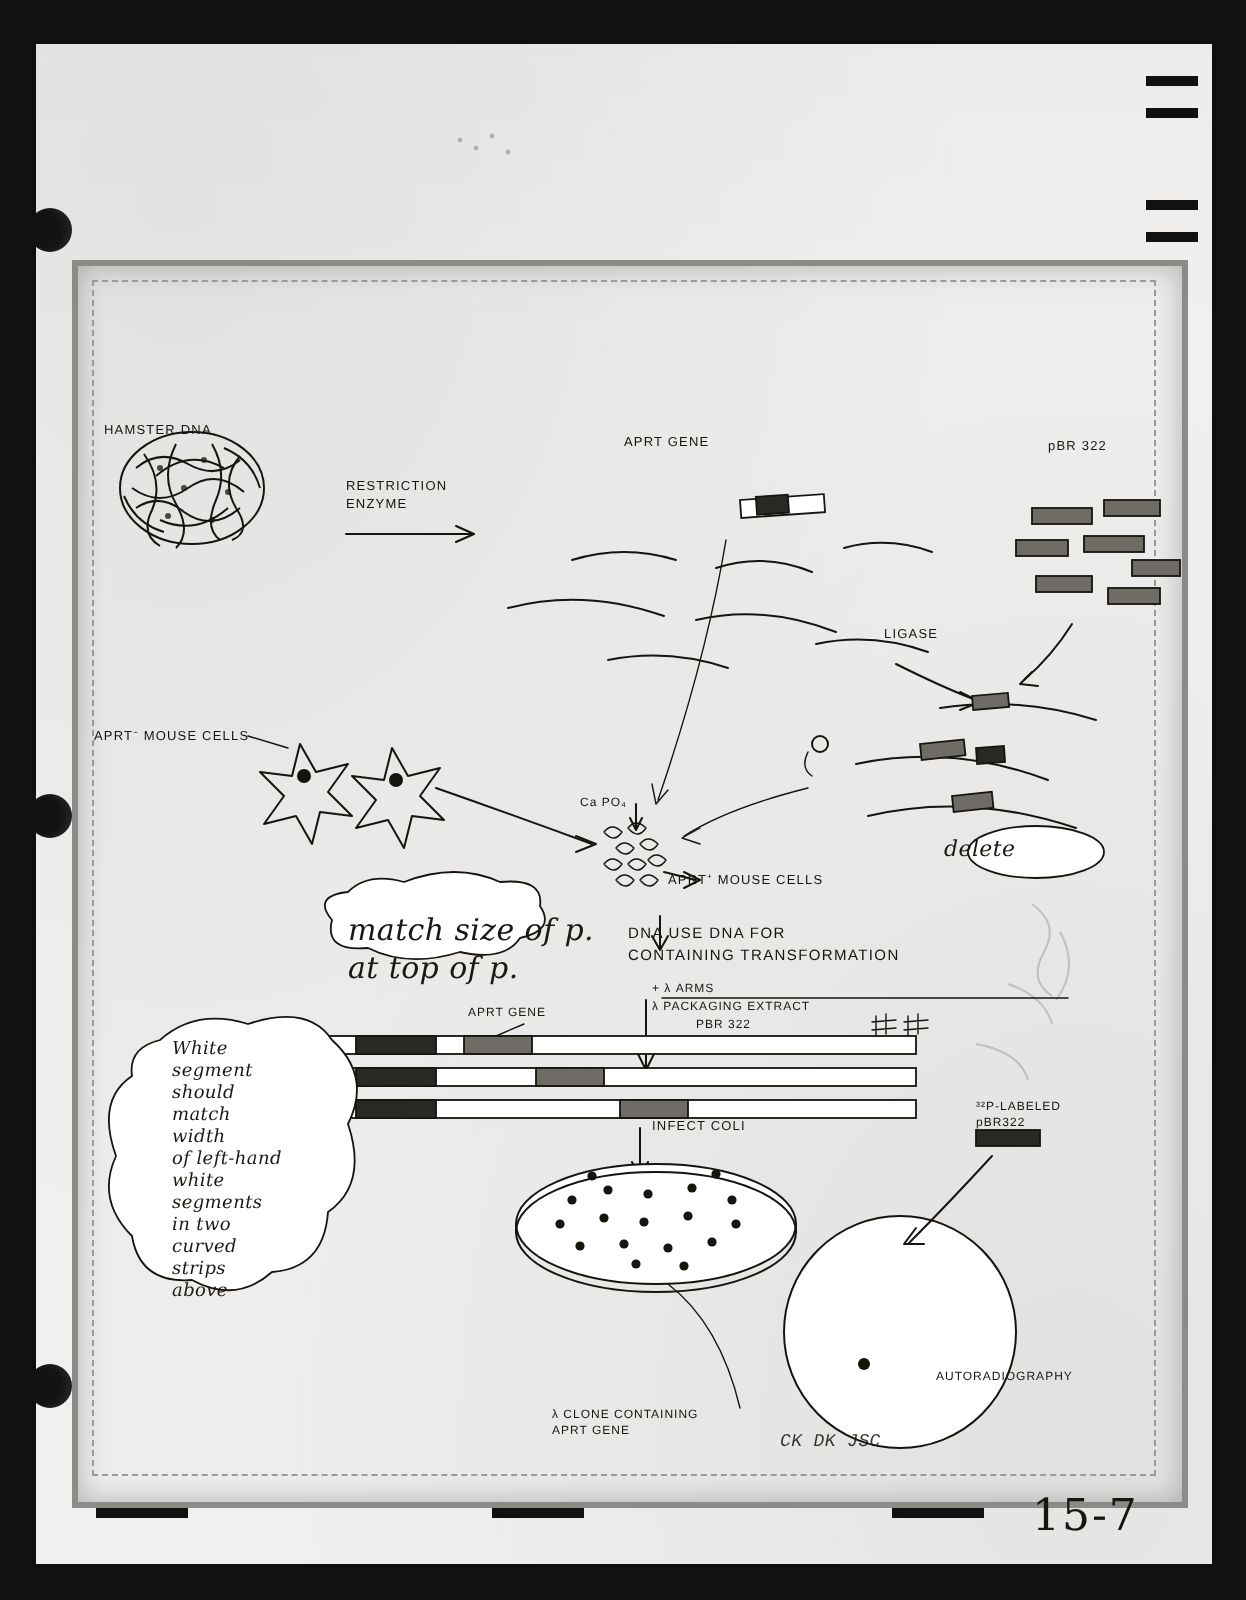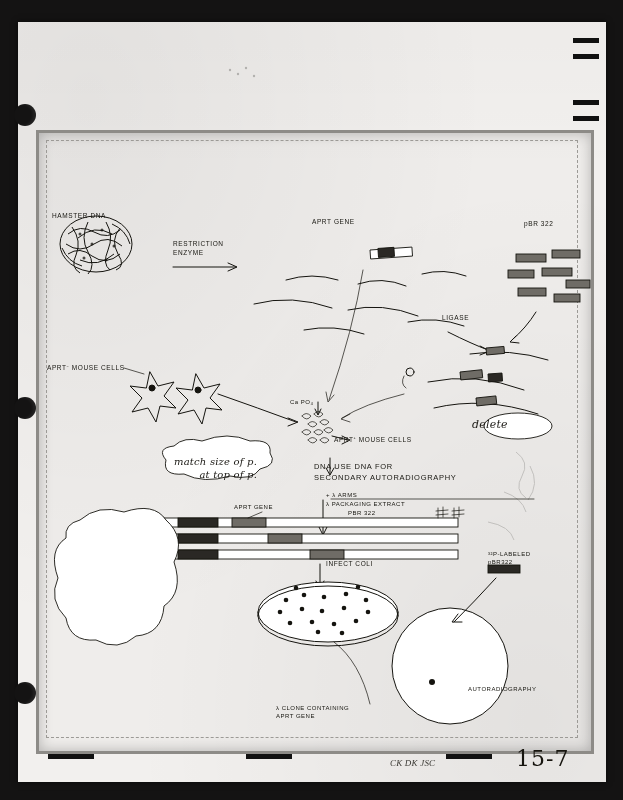--- a/index.html
+++ b/index.html
@@ -383,42 +383,54 @@
 
     <div class="ink lbl" style="left:424px; top:292px;">LIGASE</div>
 
     <div class="ink lbl" style="left:29px; top:341px;">APRT⁻ MOUSE CELLS</div>
 
     <div class="ink lbl-sm" style="left:272px; top:377px;">Ca PO₄</div>
 
     <div class="ink lbl" style="left:316px; top:413px;">APRT⁺ MOUSE CELLS</div>
 
     <div class="ink lbl" style="left:296px; top:440px; line-height:1.45; font-size:7.5px; letter-spacing:0.7px;">DNA USE DNA FOR
-SECONDARY AUTORADIOGRAPHY</div>
+CONTAINING TRANSFORMATION</div>
 
     <div class="ink lbl-sm" style="left:308px; top:470px;">+ λ ARMS</div>
     <div class="ink lbl-sm" style="left:308px; top:479px;">λ PACKAGING EXTRACT</div>
     <div class="ink lbl-sm" style="left:330px; top:488px;">PBR 322</div>
 
     <div class="ink lbl-sm" style="left:216px; top:482px;">APRT GENE</div>
 
     <div class="ink lbl" style="left:308px; top:538px;">INFECT COLI</div>
 
     <div class="ink lbl-sm" style="left:470px; top:528px; line-height:1.35;">³²P-LABELED
 pBR322</div>
 
     <div class="ink lbl-sm" style="left:450px; top:664px;">AUTORADIOGRAPHY</div>
 
     <div class="ink lbl-sm" style="left:258px; top:682px; line-height:1.4;">λ CLONE CONTAINING
 APRT GENE</div>
 
     <div class="ink hand" style="left:454px; top:396px; font-size:11px;">delete</div>
 
-    <div class="ink hand" style="left:156px; top:434px; font-size:10px;text-align:right;">match size of p.
+    <div class="ink hand" style="left:156px; top:434px; font-size:15px;">match size of p.
 at top of p.</div>
 
-
-    <div class="ink" style="left:372px; top:736px; font-family:Liberation Serif, serif; font-style:italic; font-size:9px; opacity:0.85;">CK DK JSC</div>
+    <div class="ink hand" style="left:68px; top:498px; font-size:9px; line-height:1.22;">White
+segment
+should
+match
+width
+of left-hand
+white
+segments
+in two
+curved
+strips
+above</div>
+
+    <div class="ink" style="left:372px; top:694px; font-family:Liberation Mono, monospace; font-style:italic; font-size:9px; opacity:0.85;">CK DK JSC</div>
 
     <div class="ink pagenum" style="left:498px; top:724px;">15-7</div>
 
   </div>
 </div>
 
 </body></html>

